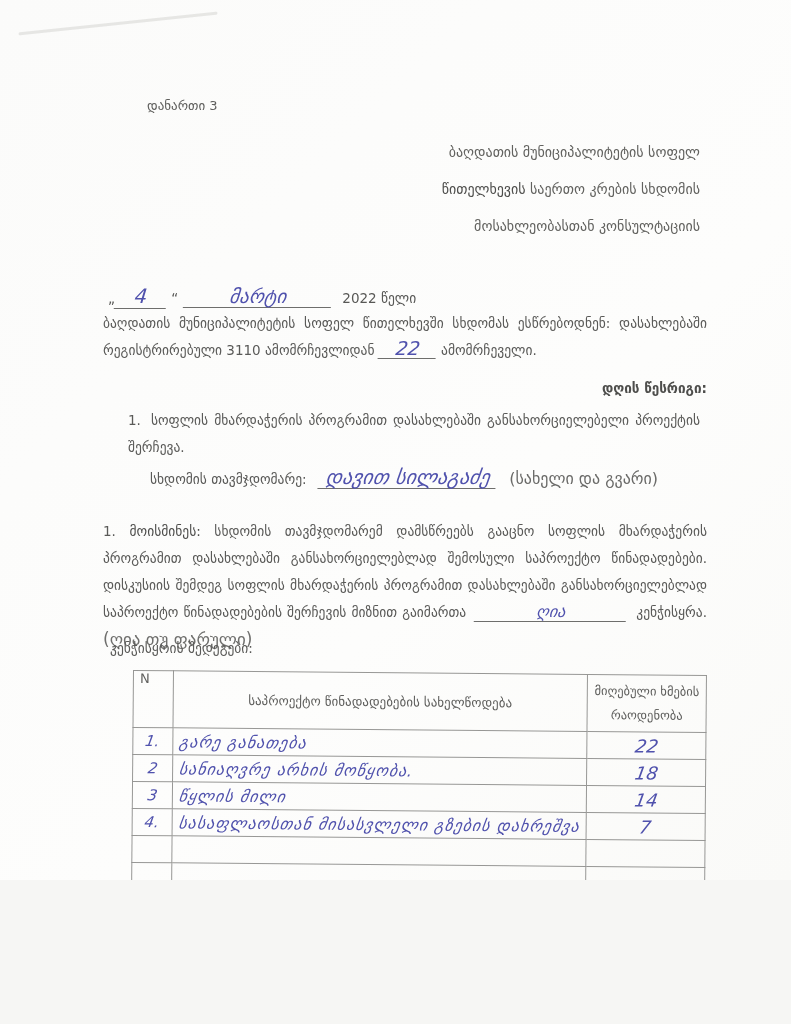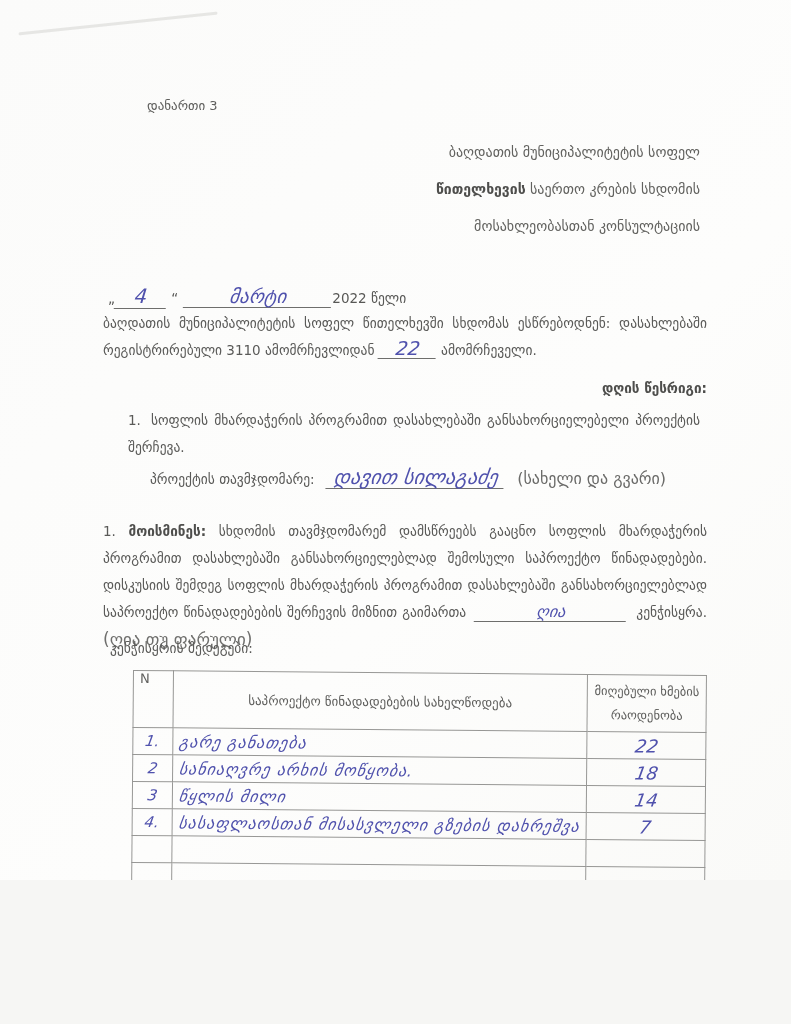--- a/index.html
+++ b/index.html
@@ -10,21 +10,21 @@
   }
   .page{
     position:relative;width:791px;height:880px;
     background:linear-gradient(135deg,#fbfbfa 0%,#fdfdfc 60%,#fafaf8 100%);
     color:#585856;overflow:hidden;
   }
   .smudge{
     position:absolute;left:18px;top:22px;width:200px;height:3px;
     background:#d9d9d6;transform:rotate(-6deg);opacity:.6;border-radius:2px;
   }
-  .bold{font-weight:bold;color:#4e4e4c;}
+  .bold{font-weight:normal;color:#4e4e4c;}
   .appendix{
     position:absolute;left:147px;top:98px;font-size:13px;color:#5f5f5d;
   }
   .header-block{
     position:absolute;right:91px;top:134px;text-align:right;
     font-size:14px;line-height:37px;color:#62625f;margin-left:28px;
   }
   .title{
     position:absolute;left:100px;width:607px;top:252px;text-align:center;
     font-size:16px;font-weight:bold;color:#4c4c4a;letter-spacing:.5px;
@@ -35,21 +35,21 @@
   .blank{
     display:inline-block;border-bottom:1px solid #6e6e6c;
     text-align:center;vertical-align:baseline;
   }
   .hand{
     font-style:italic;color:#5052ad;
     font-family:"DejaVu Sans",sans-serif;
   }
   .blank-day{width:52px;font-size:20px;transform:skewX(-6deg);}
   .blank-month{width:148px;font-size:19px;transform:skewX(-6deg);margin-left:6px;}
-  .date-line .year{}
+  .date-line .year{margin-left:10px;}
   .para{
     position:absolute;left:103px;width:604px;margin:0;
     font-size:13.5px;line-height:27px;text-align:justify;color:#5a5a58;
   }
   .attendance{top:310px;}
   .blank-voters{width:58px;font-size:19px;line-height:20px;transform:skewX(-8deg);}
   .agenda-heading{
     position:absolute;left:100px;width:607px;top:380px;text-align:right;
     font-size:13.5px;font-weight:bold;color:#4e4e4c;
   }
@@ -115,21 +115,21 @@
     <span>ამომრჩეველი.</span>
   </p>
 
   <div class="agenda-heading">დღის წესრიგი:</div>
 
   <div class="agenda-item">
     <span class="num">1.</span><span>სოფლის მხარდაჭერის პროგრამით დასახლებაში განსახორციელებელი პროექტის შერჩევა.</span>
   </div>
 
   <div class="chairman-line">
-    <span>პროექტის თავმჯდომარე:</span>
+    <span>სხდომის თავმჯდომარე:</span>
     <span class="blank name-blank hand">დავით სილაგაძე</span>
     <span class="small-note">(სახელი და გვარი)</span>
   </div>
 
   <p class="para minutes">
     <span>1.</span>
     <span class="bold">მოისმინეს:</span>
     <span>სხდომის თავმჯდომარემ დამსწრეებს გააცნო სოფლის მხარდაჭერის პროგრამით დასახლებაში განსახორციელებლად შემოსული საპროექტო წინადადებები. დისკუსიის შემდეგ სოფლის მხარდაჭერის პროგრამით დასახლებაში განსახორციელებლად საპროექტო წინადადებების შერჩევის მიზნით გაიმართა</span>
     <span class="blank vote-blank hand">ღია</span>
     <span>კენჭისყრა.</span>

